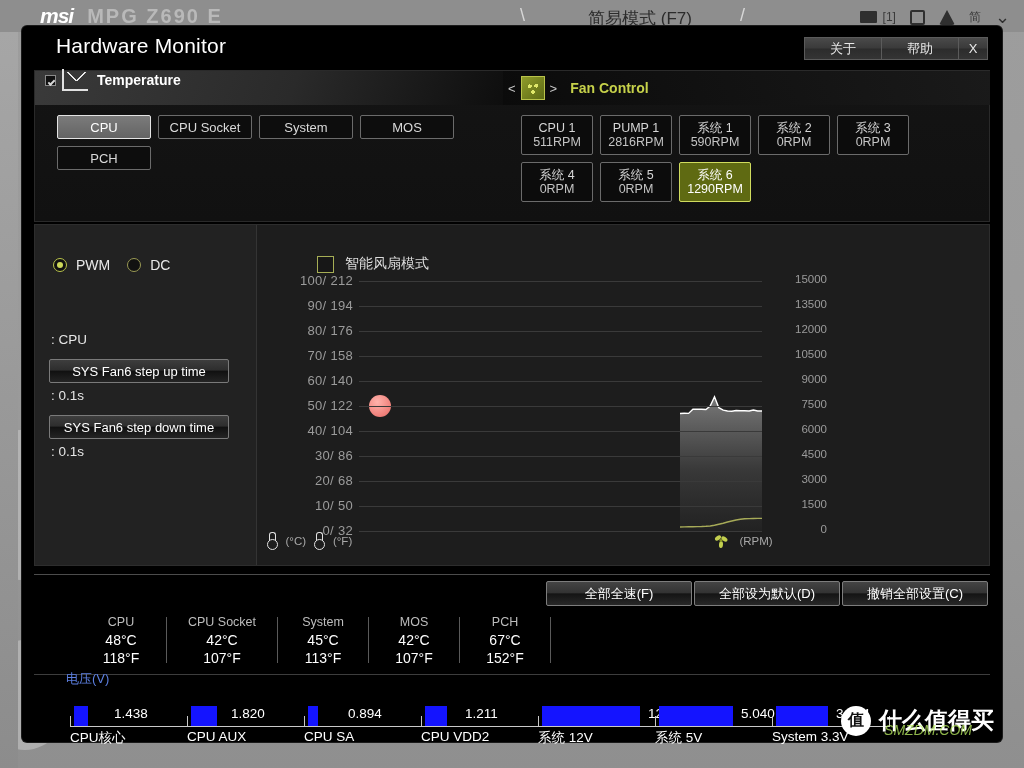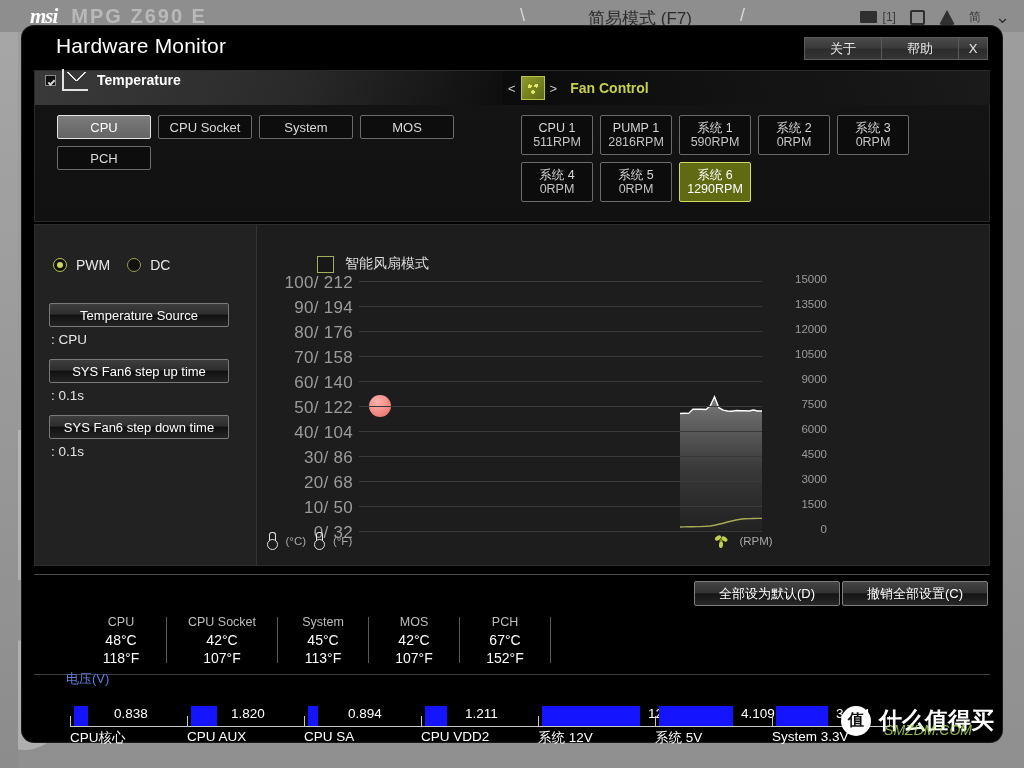--- a/index.html
+++ b/index.html
@@ -14,24 +14,24 @@
   #bg {
     position: absolute; inset: 0;
     background: linear-gradient(180deg,#9d9d9d 0%,#9a9a9a 55%,#8f8f8f 100%);
   }
   #bg-topbar {
     position: absolute; top:0; left:0; width:1024px; height:32px;
     background: #8e8e8e;
     display: flex; align-items: center;
   }
   .bg-msi {
-    font-family: Liberation Serif, serif;
+    font-family: Liberation Sans, sans-serif;
     font-weight: bold; font-style: italic;
     font-size: 21px; color: #fff;
-    margin-left: 30px; letter-spacing: -1px;
+    margin-left: 40px; letter-spacing: -1px;
   }
   .bg-board {
     font-weight: bold; font-size: 20px; color: #b9b9b9;
     margin-left: 14px; letter-spacing: 2px;
   }
   .bg-mode {
     position: absolute; left: 588px; top: 7px;
     font-size: 17px; color: #2c2c2c;
   }
   .bg-slash { position:absolute; font-size:18px; color:#d8d8d8; }
@@ -48,21 +48,21 @@
     position:absolute; left:0; top:32px; width:18px; height:736px;
     background:linear-gradient(180deg,#a6a6a6,#8c8c8c);
   }
   .bg-blob { position:absolute; background:#c9c9c9; opacity:.55; border-radius:50%; }
 
   
   #hwm {
     position: absolute; left: 22px; top: 26px;
     width: 980px; height: 716px;
     background: #000;
-    border-radius: 12px;
+    border-radius: 5px;
     box-shadow: 0 0 0 1px #1b1b1b;
   }
 
   
   #titlebar { position:relative; height:44px; }
   #hwm-title {
     position:absolute; left:34px; top:8px;
     font-size: 21px; color:#ffffff; letter-spacing:.2px;
   }
   #winbtns { position:absolute; right:14px; top:11px; display:flex; }
@@ -201,21 +201,21 @@
   #smartlbl{ color:#dcdcdc;font-size:14px; }
 
   #plot{
     position:absolute;left:102px;top:56px;width:403px;height:250px;
   }
   .gridline{
     position:absolute;left:0;width:100%;height:1px;background:#3a3a3a;
   }
   .ytickL{
     position:absolute;right:409px;width:80px;text-align:right;
-    color:#9b9b9b;font-size:17px;font-family:"Liberation Sans",sans-serif;
+    color:#9b9b9b;font-size:13px;font-family:"Liberation Sans",sans-serif;
     letter-spacing:.3px;
   }
   .ytickR{
     position:absolute;left:412px;width:56px;text-align:right;
     color:#9b9b9b;font-size:11.5px;
   }
   #hist{ position:absolute;right:0;top:0;width:82px;height:250px;overflow:hidden; }
   #dot{
     position:absolute;width:22px;height:22px;border-radius:50%;
     background:radial-gradient(circle at 38% 32%,#ffb3ac,#ef7f79 70%,#d96a64);
@@ -389,21 +389,20 @@
   <div id="body">
 
     <div id="leftpane">
       <div class="radiorow">
         <span class="radio on"></span>
         <span>PWM</span>
         <span class="radio off" style="margin-left:8px;"></span>
         <span>DC</span>
       </div>
 
-      <div class="sbtn" style="top:78px;">Temperature Source</div>
       <div class="sval" style="top:107px;">: CPU</div>
 
       <div class="sbtn" style="top:134px;">SYS Fan6 step up time</div>
       <div class="sval" style="top:163px;">: 0.1s</div>
 
       <div class="sbtn" style="top:190px;">SYS Fan6 step down time</div>
       <div class="sval" style="top:219px;">: 0.1s</div>
     </div>
 
     <div id="chart">
@@ -484,20 +483,21 @@
           </span>
           <span class="leglbl">(RPM)</span>
         </div>
       </div>
 
     </div>
   </div>
 
   <div id="actions">
     <div id="act-line"></div>
+    <div class="abtn" style="left:512px;">全部全速(F)</div>
     <div class="abtn" style="left:660px;">全部设为默认(D)</div>
     <div class="abtn" style="left:808px;">撤销全部设置(C)</div>
   </div>
 
   <div id="sensors">
     <div style="width:42px;"></div>
     <div class="scell">
       <div class="sn">CPU</div>
       <div class="sc">48°C</div>
       <div class="sf">118°F</div>
@@ -530,21 +530,21 @@
   </div>
 
   <div id="voltwrap">
     <div id="volt-topline"></div>
     <div id="volt-title">电压(V)</div>
     <div id="voltaxis"></div>
     <div id="voltbars">
         <div class="vgroup" style="left: 36px;">
           <div class="vtick"></div>
           <div class="vbar" style="left: 4px; width: 14px;"></div>
-          <div class="vval" style="left: 44px;">0.838</div>
+          <div class="vval" style="left: 44px;">1.438</div>
           <div class="vlbl" style="left: 0px;">CPU核心</div>
         </div>
         <div class="vgroup" style="left: 153px;">
           <div class="vtick"></div>
           <div class="vbar" style="left: 4px; width: 26px;"></div>
           <div class="vval" style="left: 44px;">1.820</div>
           <div class="vlbl" style="left: 0px;">CPU AUX</div>
         </div>
         <div class="vgroup" style="left: 270px;">
           <div class="vtick"></div>
@@ -560,21 +560,21 @@
         </div>
         <div class="vgroup" style="left: 504px;">
           <div class="vtick"></div>
           <div class="vbar" style="left: 4px; width: 98px;"></div>
           <div class="vval" style="left: 110px;">12.120</div>
           <div class="vlbl" style="left: 0px;">系统 12V</div>
         </div>
         <div class="vgroup" style="left: 621px;">
           <div class="vtick"></div>
           <div class="vbar" style="left: 4px; width: 74px;"></div>
-          <div class="vval" style="left: 86px;">4.109</div>
+          <div class="vval" style="left: 86px;">5.040</div>
           <div class="vlbl" style="left: 0px;">系统 5V</div>
         </div>
         <div class="vgroup" style="left: 738px;">
           <div class="vtick"></div>
           <div class="vbar" style="left: 4px; width: 52px;"></div>
           <div class="vval" style="left: 64px;">3.304</div>
           <div class="vlbl" style="left: 0px;">System 3.3V</div>
         </div>
       </div>
     <div id="vend"></div>

